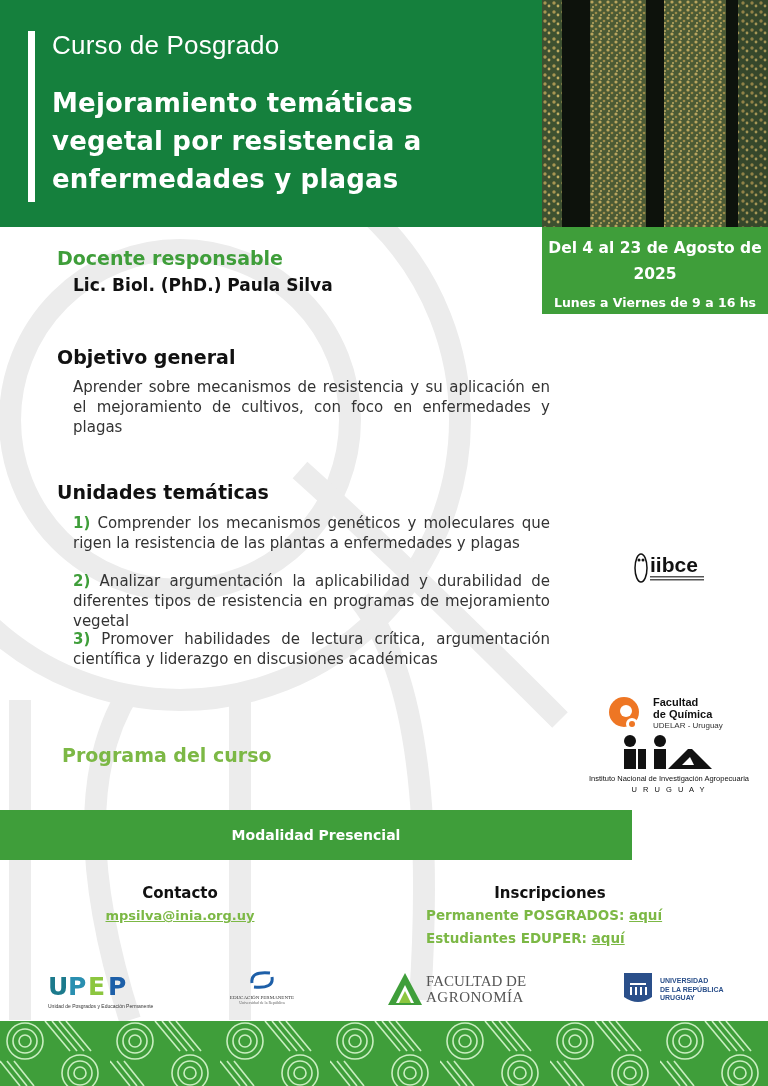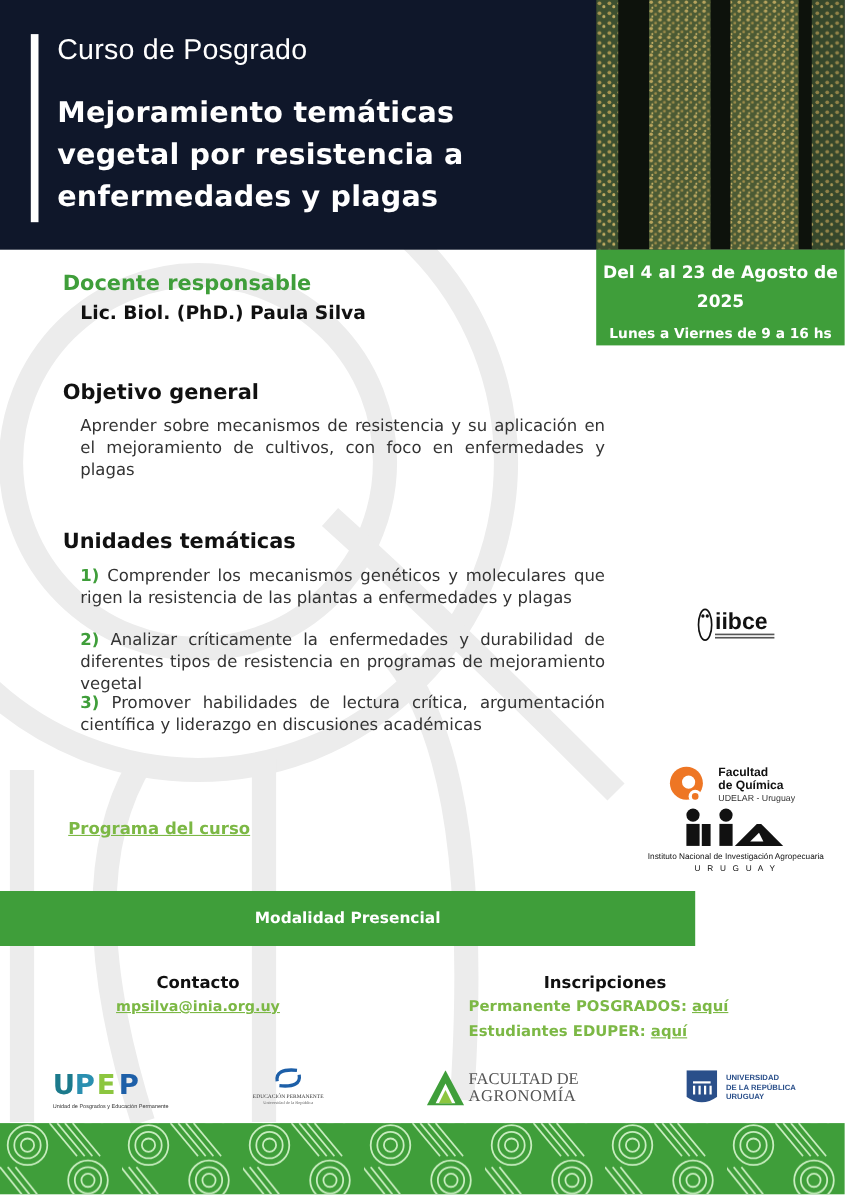--- a/index.html
+++ b/index.html
@@ -3,41 +3,41 @@
 <meta charset="utf-8">
 <style>
   * { box-sizing: border-box; margin: 0; padding: 0; }
   body { width: 768px; height: 1086px; background: #ffffff; font-family: "DejaVu Sans", sans-serif; overflow: hidden; position: relative; }
   .page { position: relative; width: 768px; height: 1086px; overflow: hidden; background: #fff; }
 
   
   .wm { position: absolute; left: 0; top: 0; width: 768px; height: 1086px; pointer-events: none; }
 
   
-  .header { position: absolute; left: 0; top: 0; width: 542px; height: 227px; background: #0f172a; }
+  .header { position: absolute; left: 0; top: 0; width: 542px; height: 227px; background: #15803d; }
   .header .bar { position: absolute; left: 28px; top: 31px; width: 7px; height: 171px; background: #ffffff; }
   .header .kicker { position: absolute; left: 52px; top: 30px; color: #ffffff; font-family: "Liberation Sans", sans-serif; font-size: 26px; font-weight: 400; letter-spacing: 0.2px; }
   .header .title { position: absolute; left: 52px; top: 84px; width: 470px; color: #ffffff; font-family: "DejaVu Sans", sans-serif; font-size: 26px; font-weight: bold; line-height: 38px; letter-spacing: 0.2px; }
 
   
   .photo { position: absolute; left: 542px; top: 0; width: 226px; height: 227px; background: #1a2418; overflow: hidden; }
 
   
   .datebox { position: absolute; left: 542px; top: 227px; width: 226px; height: 87px; background: #3f9e3a; color: #ffffff; text-align: center; }
   .datebox .dates { position: absolute; top: 8px; left: 0; width: 226px; font-family: "DejaVu Sans", sans-serif; font-weight: bold; font-size: 15.5px; line-height: 26px; }
   .datebox .hours { position: absolute; top: 68px; left: 0; width: 226px; font-family: "DejaVu Sans", sans-serif; font-weight: bold; font-size: 12.5px; }
 
   .h-green { position: absolute; left: 57px; top: 247px; color: #3f9e3a; font-family: "DejaVu Sans", sans-serif; font-weight: bold; font-size: 19px; }
   .teacher { position: absolute; left: 73px; top: 275px; color: #111; font-family: "DejaVu Sans", sans-serif; font-weight: bold; font-size: 17px; }
 
   .h-black { position: absolute; left: 57px; color: #111; font-family: "DejaVu Sans", sans-serif; font-weight: bold; font-size: 19px; }
   .para { position: absolute; left: 73px; width: 477px; color: #333; font-family: "DejaVu Sans", sans-serif; font-size: 15px; line-height: 20px; text-align: justify; text-align-last: left; }
   .num { color: #3f9e3a; font-weight: bold; }
 
-  .prog-link { position: absolute; left: 62px; top: 744px; color: #7cb845; font-family: "DejaVu Sans", sans-serif; font-weight: bold; font-size: 15px; text-decoration: underline; }
+  .prog-link { position: absolute; left: 62px; top: 744px; color: #7cb845; font-family: "DejaVu Sans", sans-serif; font-weight: bold; font-size: 19px; }
 
   
   .logo-iibce { position: absolute; left: 632px; top: 548px; width: 80px; height: 38px; }
   .logo-fq { position: absolute; left: 606px; top: 645px; width: 140px; height: 42px; margin-top: 48px; }
   .logo-inia { position: absolute; left: 574px; top: 733px; width: 190px; height: 62px; }
 
   .modalidad { position: absolute; left: 0; top: 810px; width: 632px; height: 50px; background: #3f9e3a; color: #ffffff; text-align: center; line-height: 50px; font-family: "DejaVu Sans", sans-serif; font-weight: bold; font-size: 14px; }
 
   .contact-title { position: absolute; left: 80px; top: 884px; width: 200px; text-align: center; color: #111; font-family: "DejaVu Sans", sans-serif; font-weight: bold; font-size: 15px; }
   .contact-mail { position: absolute; left: 80px; top: 908px; width: 200px; text-align: center; color: #7cb845; font-family: "DejaVu Sans", sans-serif; font-weight: bold; font-size: 13px; text-decoration: underline; }
@@ -105,21 +105,21 @@
   <div class="h-black" style="top:346px;">Objetivo general</div>
   <div class="para" style="top:377px;">Aprender sobre mecanismos de resistencia y su aplicación en el mejoramiento de cultivos, con foco en enfermedades y plagas</div>
 
   <div class="h-black" style="top:481px;">Unidades temáticas</div>
   <div class="para" style="top:513px;">
     <span class="num">1)</span>
     <span>Comprender los mecanismos genéticos y moleculares que rigen la resistencia de las plantas a enfermedades y plagas</span>
   </div>
   <div class="para" style="top:571px;">
     <span class="num">2)</span>
-    <span>Analizar críticamente la enfermedades y durabilidad de diferentes tipos de resistencia en programas de mejoramiento vegetal</span>
+    <span>Analizar argumentación la aplicabilidad y durabilidad de diferentes tipos de resistencia en programas de mejoramiento vegetal</span>
   </div>
   <div class="para" style="top:629px;">
     <span class="num">3)</span>
     <span>Promover habilidades de lectura crítica, argumentación científica y liderazgo en discusiones académicas</span>
   </div>
 
   <a class="prog-link">Programa del curso</a>
 
   <div class="logo-iibce">
     <svg width="80" height="38" viewBox="0 0 80 38">

